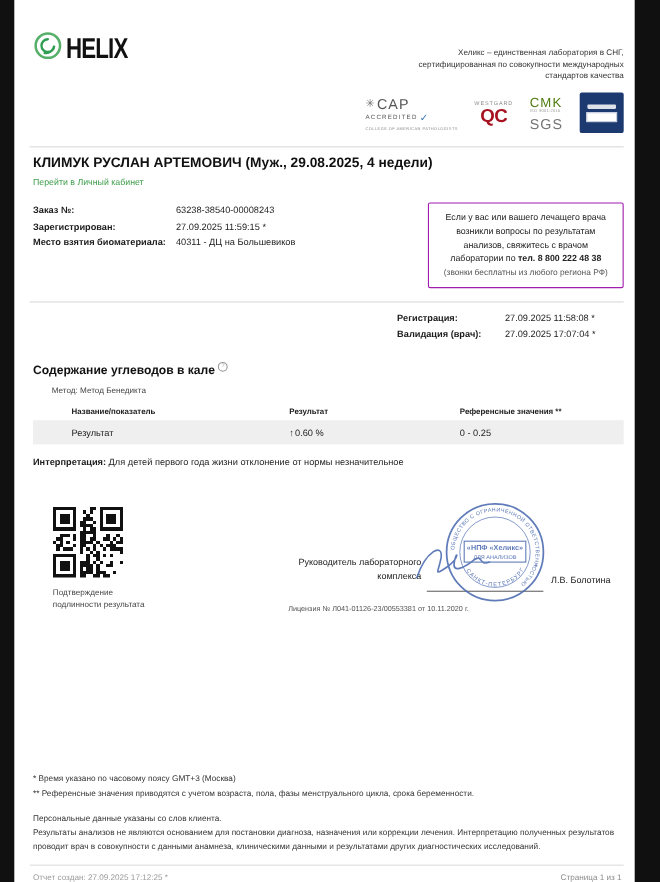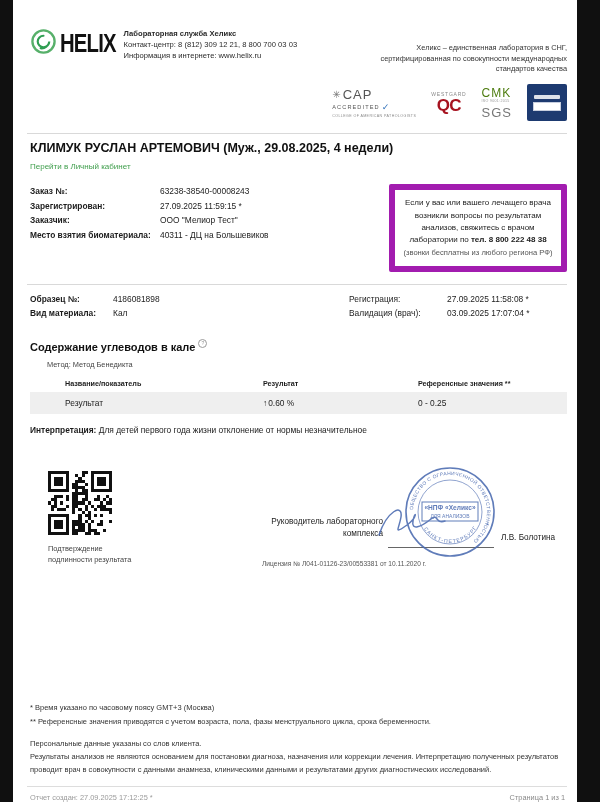--- a/index.html
+++ b/index.html
@@ -46,30 +46,30 @@
   .sep{border:none;border-top:1px solid #d9d9d9;margin:12px 10px 0 14px;}
   
   .patient{padding:7px 10px 0 17px;}
   .p-name{font-size:12.5px;font-weight:bold;color:#111;}
   .p-link{font-size:8px;color:#3f9e4c;margin-top:4px;display:inline-block;text-decoration:none;}
   
   .order-wrap{display:flex;justify-content:space-between;padding:11px 10px 0 17px;}
   .order-rows{font-size:8.4px;line-height:1.72;}
   .order-row{display:flex;}
   .order-row .lbl{width:130px;font-weight:bold;}
-  .help-box{width:178px;border:6px solid #a21caf;border-radius:2px;padding:7px 8px;box-sizing:border-box;text-align:center;font-size:8px;line-height:1.55;color:#222;align-self:flex-start;}
+  .help-box{width:178px;border:1px solid #a21caf;border-radius:2px;padding:7px 8px;box-sizing:border-box;text-align:center;font-size:8px;line-height:1.55;color:#222;align-self:flex-start;}
   .help-box .phone{font-weight:bold;}
   .help-box .note{color:#555;font-size:7.6px;}
   
   .sample{display:flex;padding:7px 10px 0 17px;font-size:8.4px;line-height:1.7;}
   .sample .grp{display:flex;flex-direction:column;}
   .sample .row{display:flex;}
   .sample .g1 .lbl{width:83px;font-weight:bold;}
   .sample .g2{margin-left:auto;width:218px;}
-  .sample .g2 .lbl{width:98px;font-weight:normal;}
+  .sample .g2 .lbl{width:98px;font-weight:bold;margin-left:12px;}
   
   .test{padding:16px 10px 0 17px;}
   .t-title{font-size:11px;font-weight:bold;color:#111;display:inline-flex;align-items:flex-start;}
   .info-ic{display:inline-block;width:7px;height:7px;border:.8px solid #9a9a9a;border-radius:50%;color:#9a9a9a;font-size:5px;line-height:7px;text-align:center;font-weight:normal;margin-left:3px;margin-top:-2px;}
   .t-method{font-size:7.4px;color:#444;margin-top:5px;margin-left:17px;}
   .t-table{margin-top:7px;font-size:8.4px;}
   .t-head{display:flex;font-size:7.2px;font-weight:bold;padding:3px 3px 4px 3px;}
   .t-row{display:flex;background:#efefef;padding:6px 3px;align-items:center;}
   .c1{width:198px;padding-left:32px;}
   .c2{width:155px;}
@@ -104,25 +104,20 @@
   <div class="hdr">
     <div class="hdr-left">
       <div class="logo">
         <span>
           <svg viewBox="0 0 28 28">
             <circle cx="14" cy="14" r="11.5" fill="none" stroke="#57b06a" stroke-width="2.4"></circle>
             <path d="M14 14 m0,-6 a6,6 0 1,0 6,6 a8,8 0 0,1 -9,7" fill="none" stroke="#2f9e52" stroke-width="2.2" stroke-linecap="round"></path>
           </svg>
         </span>
         <span class="logo-text">HELIX</span>
-      </div>
-      <div class="lab-info">
-        <div class="b">Лабораторная служба Хеликс</div>
-        <div>Контакт-центр: 8 (812) 309 12 21, 8 800 700 03 03</div>
-        <div>Информация в интернете: www.helix.ru</div>
       </div>
     </div>
     <div class="hdr-right">
       <div class="tagline">
         <div>Хеликс  –  единственная лаборатория в СНГ,</div>
         <div>сертифицированная по совокупности международных</div>
         <div>стандартов качества</div>
       </div>
       <div class="badges">
         <div class="badge-cap">
@@ -164,55 +159,41 @@
     <div class="order-rows">
       <div class="order-row">
         <span class="lbl">Заказ №:</span>
           <span>63238-38540-00008243</span>
       </div>
       <div class="order-row">
         <span class="lbl">Зарегистрирован:</span>
           <span>27.09.2025 11:59:15 *</span>
       </div>
       <div class="order-row">
-        <span class="lbl">Заказчик:</span>
-          <span>ООО "Мелиор Тест"</span>
-      </div>
-      <div class="order-row">
         <span class="lbl">Место взятия биоматериала:</span>
           <span>40311 - ДЦ на Большевиков</span>
       </div>
     </div>
     <div class="help-box">
       <span>Если у вас или вашего лечащего врача возникли вопросы по результатам анализов, свяжитесь с врачом лаборатории по </span><span class="phone">тел. 8 800 222 48 38</span><br>
       <span class="note">(звонки бесплатны из любого региона РФ)</span>
     </div>
   </div>
 
   <hr class="sep">
 
   <div class="sample">
-    <div class="grp g1">
-      <div class="row">
-        <span class="lbl">Образец №:</span>
-          <span>4186081898</span>
-      </div>
-      <div class="row">
-        <span class="lbl">Вид материала:</span>
-          <span>Кал</span>
-      </div>
-    </div>
     <div class="grp g2">
       <div class="row">
         <span class="lbl">Регистрация:</span>
           <span>27.09.2025 11:58:08 *</span>
       </div>
       <div class="row">
         <span class="lbl">Валидация (врач):</span>
-          <span>03.09.2025 17:07:04 *</span>
+          <span>27.09.2025 17:07:04 *</span>
       </div>
     </div>
   </div>
 
   <div class="test">
     <div>
       <span class="t-title">
         <span>Содержание углеводов в кале</span>
         <span class="info-ic">?</span>
       </span>

